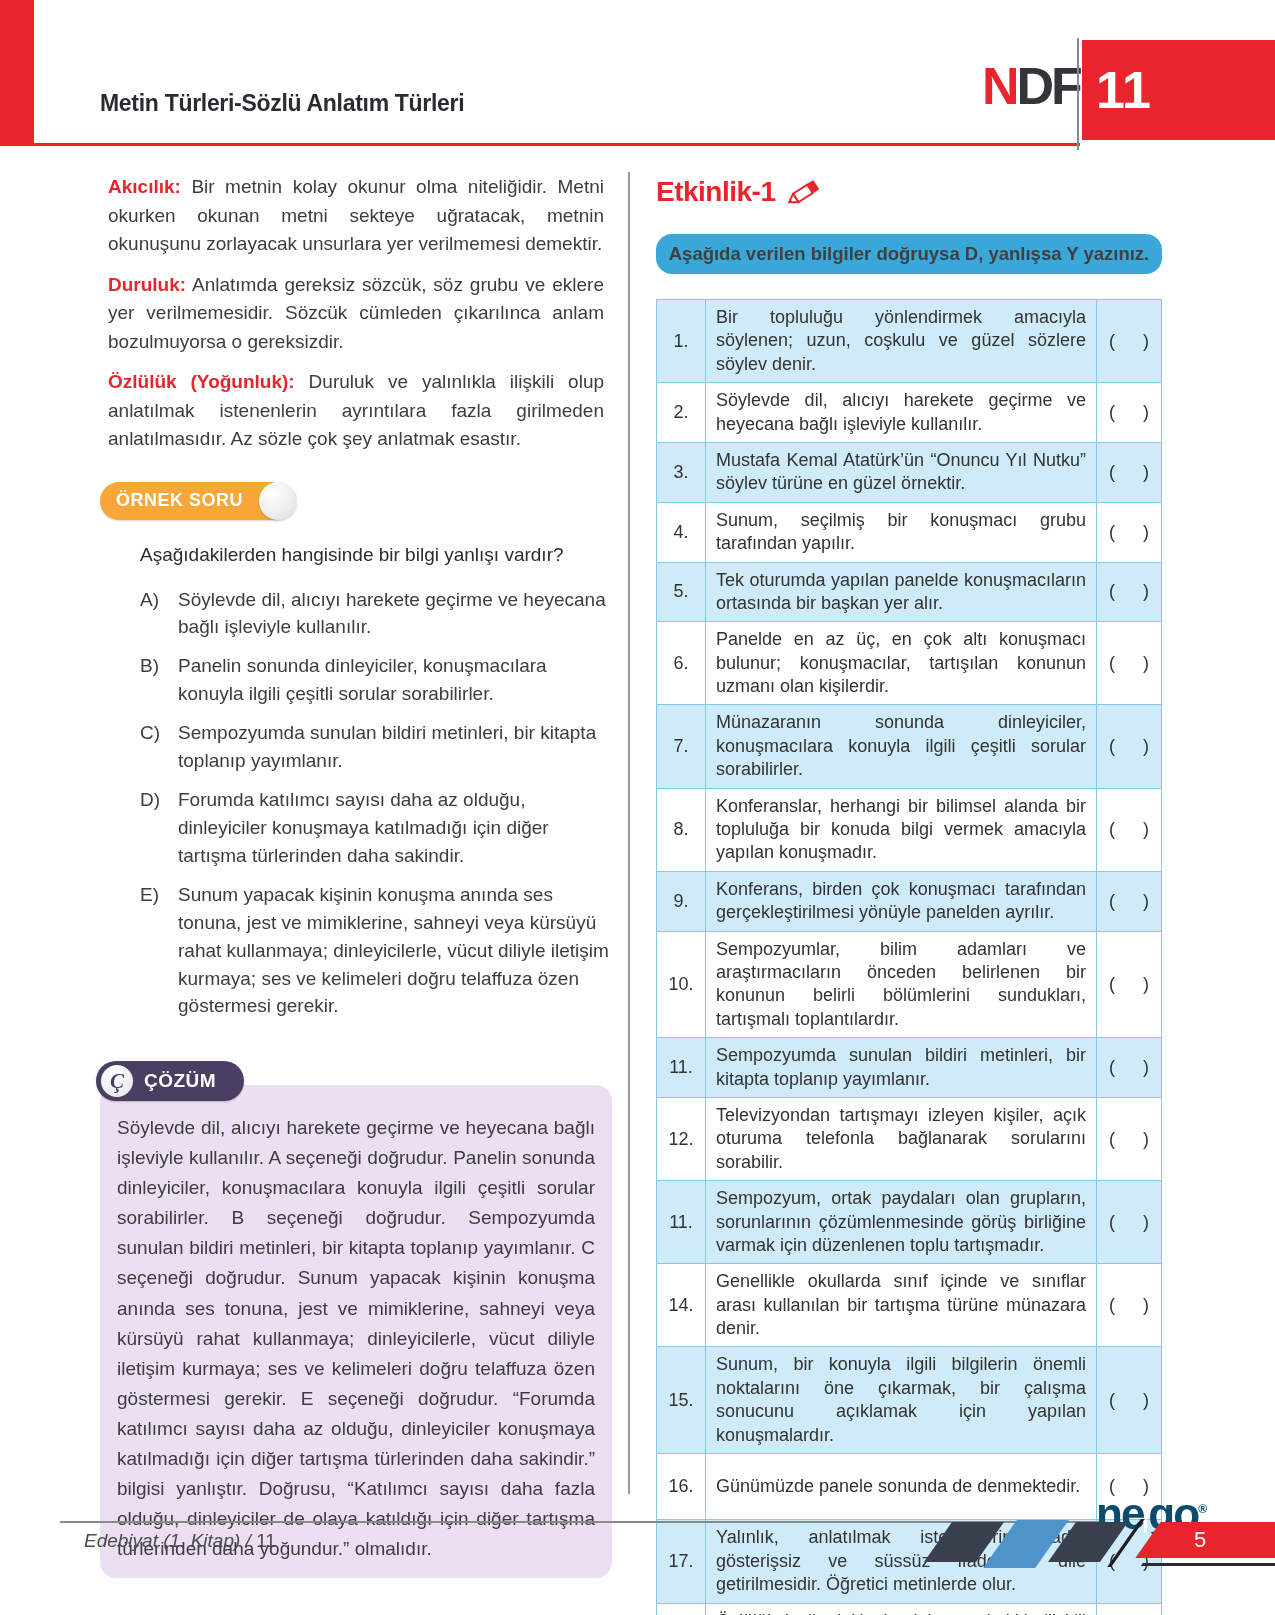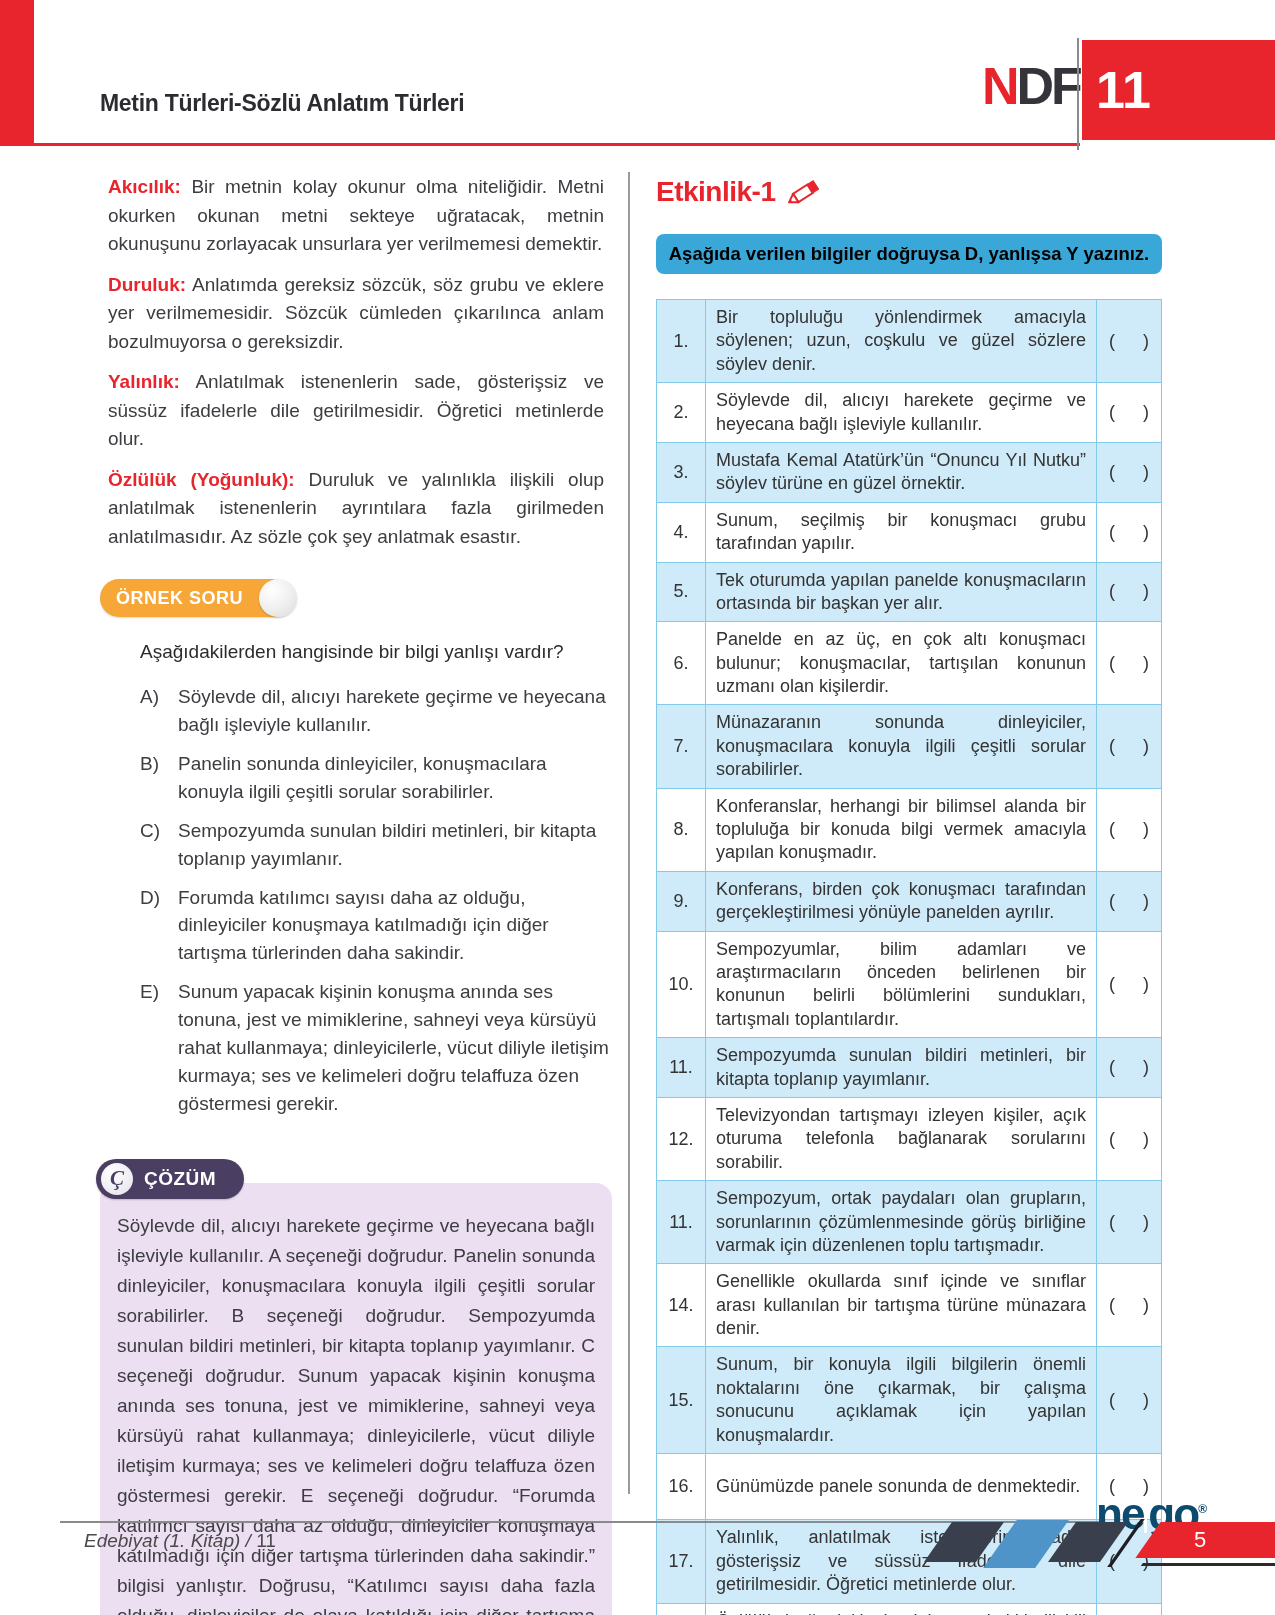--- a/index.html
+++ b/index.html
@@ -55,22 +55,22 @@
   .cozum-badge .lbl { color:#fff; font-weight:bold; font-size:19px; letter-spacing:0.5px; }
   .cozum-box {
     box-sizing:border-box; width:512px; margin-top:-16px; background:#ecdff2;
     border-radius:16px; padding:28px 17px 14px; font-size:19px; line-height:1.58; text-align:justify;
   }
 
   
   .right-col { position:absolute; left:656px; top:176px; width:506px; }
   .etkinlik-title { display:flex; align-items:center; gap:10px; color:#e8252c; font-size:28px; font-weight:bold; letter-spacing:-0.5px; }
   .banner {
-    margin-top:26px; background:#3aa7d9; color:#000000; font-weight:bold; font-size:18.5px;
-    text-align:center; padding:9px 6px; border-radius:8px;
+    margin-top:26px; background:#3aa7d9; color:#404040; font-weight:bold; font-size:18.5px;
+    text-align:center; padding:9px 6px; border-radius:16px;
   }
   table.activity { margin-top:25px; width:100%; border-collapse:collapse; }
   table.activity td { border:1.5px solid #82c9ea; vertical-align:middle; }
   table.activity tr:nth-child(odd) { background:#cfeaf8; }
   td.no  { width:46px; text-align:center; font-size:18px; color:#333; }
   td.txt { padding:6px 10px; font-size:18px; line-height:1.3; color:#333; text-align:justify; }
   td.ans { width:62px; }
   td.ans .wrap { display:flex; justify-content:space-between; padding:0 11px; font-size:18px; color:#333; }
   tr.tall td.txt { padding-top:21px; padding-bottom:21px; }
 
@@ -108,21 +108,20 @@
   <div class="grade-box">
     <span>11</span>
   </div>
 
   <div class="col-divider"></div>
 
   <div class="left-col">
     <div class="defs">
       <p><b class="term">Akıcılık:</b> <span>Bir metnin kolay okunur olma niteliğidir. Metni okurken okunan metni sekteye uğratacak, metnin okunuşunu zorlayacak unsurlara yer verilmemesi demektir.</span></p>
       <p><b class="term">Duruluk:</b> <span>Anlatımda gereksiz sözcük, söz grubu ve eklere yer verilmemesidir. Sözcük cümleden çıkarılınca anlam bozulmuyorsa o gereksizdir.</span></p>
-      <p><b class="term">Yalınlık:</b> <span>Anlatılmak istenenlerin sade, gösterişsiz ve süssüz ifadelerle dile getirilmesidir. Öğretici metinlerde olur.</span></p>
       <p><b class="term">Özlülük (Yoğunluk):</b> <span>Duruluk ve yalınlıkla ilişkili olup anlatılmak istenenlerin ayrıntılara fazla girilmeden anlatılmasıdır. Az sözle çok şey anlatmak esastır.</span></p>
     </div>
 
     <div class="badge-orange">
       <span class="lbl">ÖRNEK SORU</span>
       <span class="badge-circle"></span>
     </div>
 
     <div class="qa-block">
       <div class="question">Aşağıdakilerden hangisinde bir bilgi yanlışı vardır?</div>

